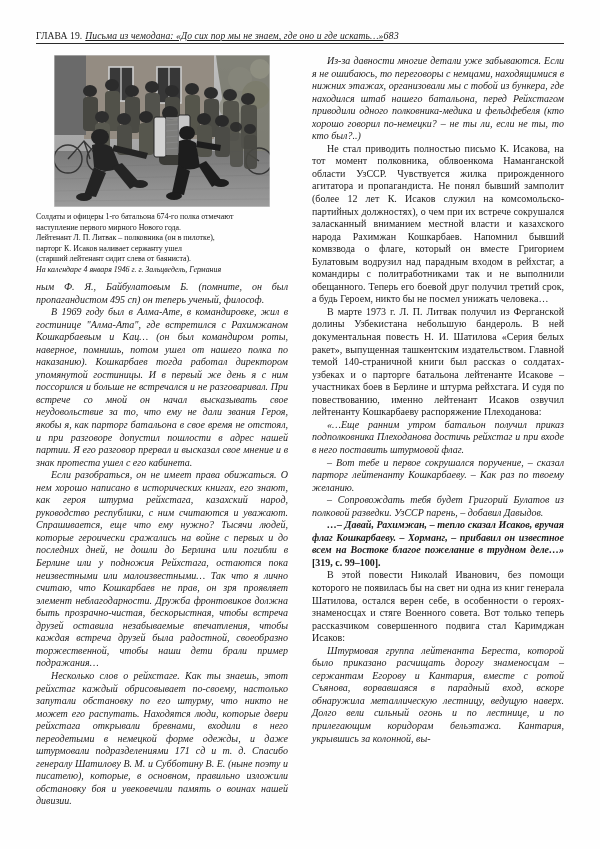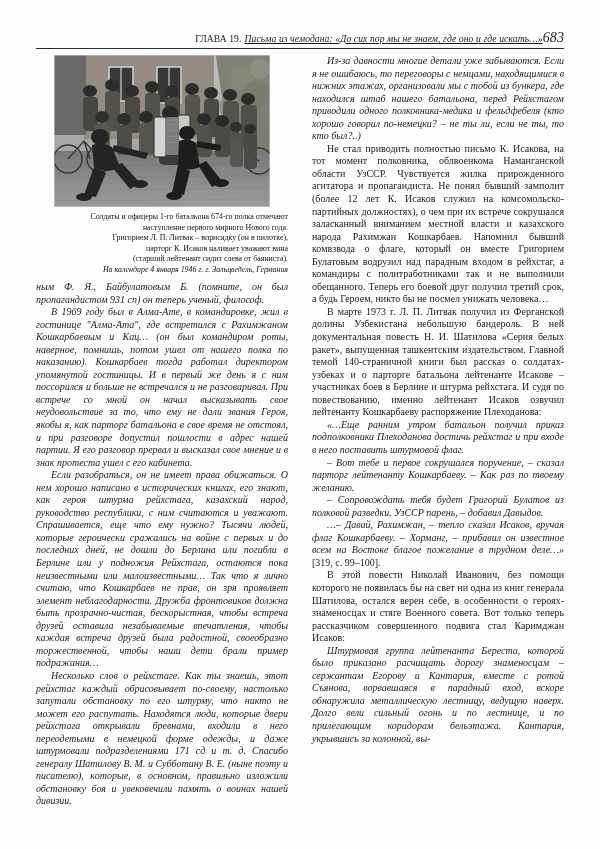--- a/index.html
+++ b/index.html
@@ -18,31 +18,31 @@
   }
 
   
   .runhead {
     position: absolute;
     left: 36px;
     top: 30px;
     width: 528px;
     display: flex;
     align-items: baseline;
-    justify-content: flex-end;
+    justify-content: flex-start;
     border-bottom: 1px solid #2b2b2b;
     padding-bottom: 2px;
     font-size: 9.6px;
     letter-spacing: 0.1px;
     white-space: nowrap;
   }
   .runhead .rh-left { display: flex; align-items: baseline; gap: 3px; }
   .rh-chapter { font-style: normal; }
   .rh-title { font-style: italic; text-decoration: underline; }
-  .rh-page { font-style: italic; font-size: 14px; }
+  .rh-page { font-style: italic; font-size: 10px; }
 
   
   .columns {
     position: absolute;
     left: 36px;
     top: 55px;
     width: 528px;
     height: 780px;
     display: flex;
     gap: 24px;
@@ -55,21 +55,21 @@
     width: 216px;
     height: 152px;
     margin: 0 auto;
     background: #8a8a8a;
     position: relative;
     overflow: hidden;
   }
   .photo-svg { display: block; width: 100%; height: 100%; }
   .caption {
     margin-top: 5px;
-    text-align: right;
+    text-align: left;
     font-size: 7.9px;
     line-height: 1.33;
     color: #111;
   }
   .caption .cap-line { display: block; }
   .caption .cap-ital { font-style: italic; }
 
   
   .body-text {
     font-size: 10px;
@@ -237,46 +237,46 @@
             </g>
 
             <rect x="0" y="0" width="216" height="152" fill="none" stroke="#dedede" stroke-width="1"></rect>
             <rect x="0" y="0" width="216" height="152" fill="#000" opacity="0.04"></rect>
           </svg>
         </div>
 
         <figcaption class="caption">
           <span class="cap-line">Солдаты и офицеры 1-го батальона 674-го полка отмечают</span>
           <span class="cap-line">наступление первого мирного Нового года.</span>
-          <span class="cap-line">Григорием Л. П. Литвак – вприсядку (он в пилотке),</span>
-          <span class="cap-line">парторг К. Исаков наливает уважают вина</span>
+          <span class="cap-line">Лейтенант Л. П. Литвак – полковника (он в пилотке),</span>
+          <span class="cap-line">парторг К. Исаков наливает сержанту ушел</span>
           <span class="cap-line">(старший лейтенант сидит слева от баяниста).</span>
           <span class="cap-line cap-ital">На календаре 4 января 1946 г. г. Зальцведель, Германия</span>
         </figcaption>
       </figure>
 
       <div class="gap-sm"></div>
 
       <div class="body-text">
-        <p class="ital noindent">ным Ф. Я., Байбулатовым Б. (помните, он был пропагандистом 931 сп) он теперь ученый, философ.</p>
+        <p class="ital noindent">ным Ф. Я., Байбулатовым Б. (помните, он был пропагандистом 495 сп) он теперь ученый, философ.</p>
         <p class="ital">В 1969 году был в Алма-Ате, в командировке, жил в гостинице "Алма-Ата", где встретился с Рахимжаном Кошкарбаевым и Кац… (он был командиром роты, наверное, помнишь, потом ушел от нашего полка по наказанию). Кошкарбаев тогда работал директором упомянутой гостиницы. И в первый же день я с ним поссорился и больше не встречался и не разговаривал. При встрече со мной он начал высказывать свое неудовольствие за то, что ему не дали звания Героя, якобы я, как парторг батальона в свое время не отстоял, и при разговоре допустил пошлости в адрес нашей партии. Я его разговор прервал и высказал свое мнение и в знак протеста ушел с его кабинета.</p>
         <p class="ital">Если разобраться, он не имеет права обижаться. О нем хорошо написано в исторических книгах, его знают, как героя штурма рейхстага, казахский народ, руководство республики, с ним считаются и уважают. Спрашивается, еще что ему нужно? Тысячи людей, которые героически сражались на войне с первых и до последних дней, не дошли до Берлина или погибли в Берлине или у подножия Рейхстага, остаются пока неизвестными или малоизвестными… Так что я лично считаю, что Кошкарбаев не прав, он зря проявляет элемент неблагодарности. Дружба фронтовиков должна быть прозрачно-чистая, бескорыстная, чтобы встреча друзей оставила незабываемые впечатления, чтобы каждая встреча друзей была радостной, своеобразно торжественной, чтобы наши дети брали пример подражания…</p>
         <p class="ital">Несколько слов о рейхстаге. Как ты знаешь, этот рейхстаг каждый обрисовывает по-своему, настолько запутали обстановку по его штурму, что никто не может его распутать. Находятся люди, которые двери рейхстага открывали бревнами, входили в него переодетыми в немецкой форме одежды, и даже штурмовали подразделениями 171 сд и т. д. Спасибо генералу Шатилову В. М. и Субботину В. Е. (ныне поэту и писателю), которые, в основном, правильно изложили обстановку боя и увековечили память о воинах нашей дивизии.</p>
       </div>
     </div>
 
     <div class="col">
       <div class="body-text">
         <p class="ital">Из-за давности многие детали уже забываются. Если я не ошибаюсь, то переговоры с немцами, находящимися в нижних этажах, организовали мы с тобой из бункера, где находился штаб нашего батальона, перед Рейхстагом приводили одного полковника-медика и фельдфебеля (кто хорошо говорил по-немецки? – не ты ли, если не ты, то кто был?..)</p>
         <p>Не стал приводить полностью письмо К. Исакова, на тот момент полковника, облвоенкома Наманганской области УзССР. Чувствуется жилка прирожденного агитатора и пропагандиста. Не понял бывший замполит (более 12 лет К. Исаков служил на комсомольско-партийных должностях), о чем при их встрече сокрушался заласканный вниманием местной власти и казахского народа Рахимжан Кошкарбаев. Напомнил бывший комвзвода о флаге, который он вместе Григорием Булатовым водрузил над парадным входом в рейхстаг, а командиры с политработниками так и не выполнили обещанного. Теперь его боевой друг получил третий срок, а будь Героем, никто бы не посмел унижать человека…</p>
         <p>В марте 1973 г. Л. П. Литвак получил из Ферганской долины Узбекистана небольшую бандероль. В ней документальная повесть Н. И. Шатилова «Серия белых ракет», выпущенная ташкентским издательством. Главной темой 140-страничной книги был рассказ о солдатах-узбеках и о парторге батальона лейтенанте Исакове – участниках боев в Берлине и штурма рейхстага. И судя по повествованию, именно лейтенант Исаков озвучил лейтенанту Кошкарбаеву распоряжение Плеходанова:</p>
         <p class="ital">«…Еще ранним утром батальон получил приказ подполковника Плеходанова достичь рейхстаг и при входе в него поставить штурмовой флаг.</p>
         <p class="ital">– Вот тебе и первое сокрушался поручение, – сказал парторг лейтенанту Кошкарбаеву. – Как раз по твоему желанию.</p>
         <p class="ital">– Сопровождать тебя будет Григорий Булатов из полковой разведки. УзССР парень, – добавил Давыдов.</p>
-        <p style="text-indent:15px;">
+        <p style="text-indent:15px;font-weight:bold;">
           <span class="ital">…– Давай, Рахимжан, – тепло сказал Исаков, вручая флаг Кошкарбаеву. – Хорманг, – прибавил он известное всем на Востоке благое пожелание в трудном деле…» </span><span>[319, с. 99–100].</span>
         </p>
         <p>В этой повести Николай Иванович, без помощи которого не появилась бы на свет ни одна из книг генерала Шатилова, остался верен себе, в особенности о героях-знаменосцах и стяге Военного совета. Вот только теперь рассказчиком совершенного подвига стал Каримджан Исаков:</p>
         <p class="ital">Штурмовая группа лейтенанта Береста, которой было приказано расчищать дорогу знаменосцам – сержантам Егорову и Кантария, вместе с ротой Съянова, ворвавшаяся в парадный вход, вскоре обнаружила металлическую лестницу, ведущую наверх. Долго вели сильный огонь и по лестнице, и по прилегающим коридорам бельэтажа. Кантария, укрывшись за колонной, вы-</p>
       </div>
     </div>
 
   </div>
 </div>
 

